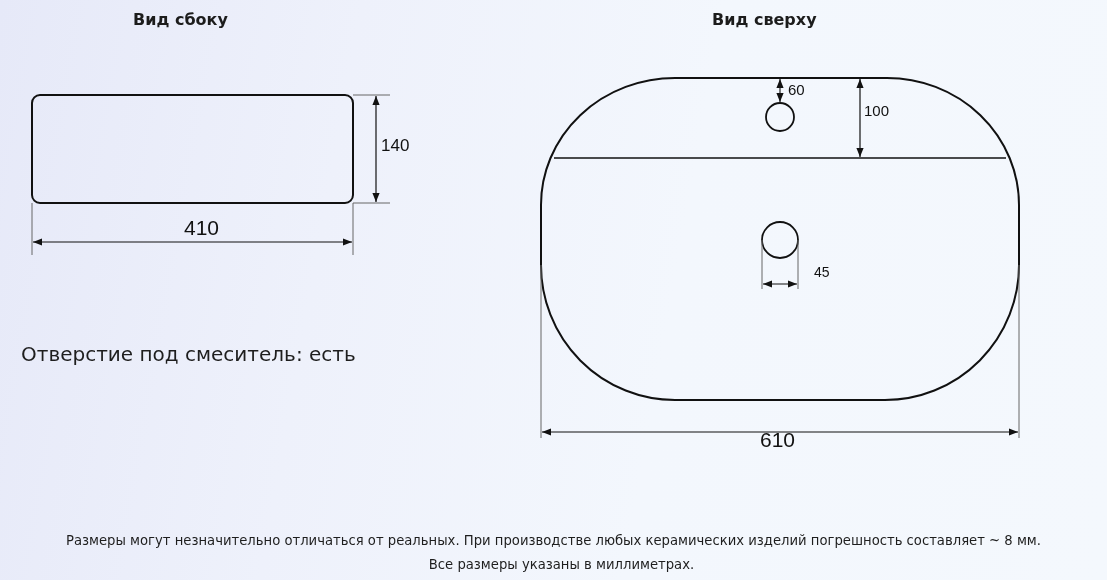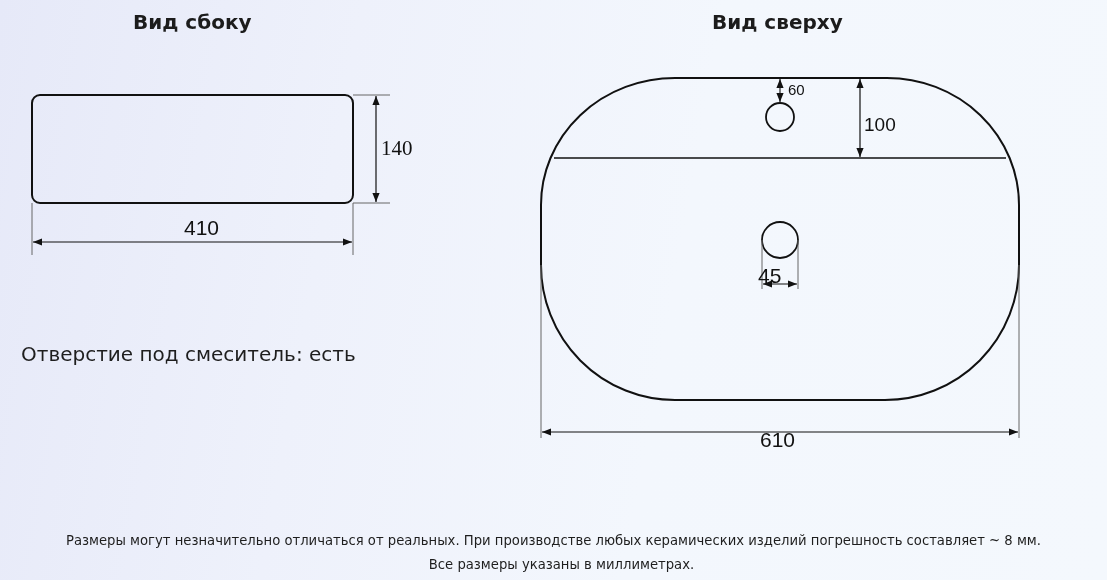--- a/index.html
+++ b/index.html
@@ -2,21 +2,21 @@
 <html><head>
 <meta charset="utf-8">
 <style>
   html, body { margin: 0; padding: 0; }
   body {
     width: 1107px; height: 580px; overflow: hidden; position: relative;
     background: linear-gradient(100deg, #e6e9f8 0%, #eef1fb 30%, #f3f7fd 60%, #f4f8fd 100%);
     font-family: "DejaVu Sans", sans-serif; color: #1a1a1a;
   }
   .abs { position: absolute; }
-  .title { font-weight: bold; font-size: 20px; color: #1c1c1c; white-space: nowrap; }
+  .title { font-weight: bold; font-size: 16px; color: #1c1c1c; white-space: nowrap; }
   .dim { font-family: "Liberation Sans", sans-serif; color: #111; white-space: nowrap; }
   .spec { font-size: 20px; color: #1e1e1e; white-space: nowrap; line-height: 34px; }
   .note { font-size: 13.2px; color: #1e1e1e; white-space: nowrap; width: 1107px; text-align: center; left: 0; }
   svg.drawing { position: absolute; left: 0; top: 0; }
 </style>
 </head>
 <body>
 
 <svg class="drawing" width="1107" height="580" viewBox="0 0 1107 580">
   <defs>
@@ -49,26 +49,26 @@
     <line x1="763" y1="284" x2="797" y2="284" stroke="#111" stroke-width="1.1" marker-start="url(#arr)" marker-end="url(#arr)"></line>
     <line x1="541" y1="265" x2="541" y2="438" stroke="#666" stroke-width="1"></line>
     <line x1="1019" y1="265" x2="1019" y2="438" stroke="#666" stroke-width="1"></line>
     <line x1="542" y1="432" x2="1018" y2="432" stroke="#111" stroke-width="1.2" marker-start="url(#arr)" marker-end="url(#arr)"></line>
   </g>
 </svg>
 
 <div class="abs title" style="left:133px; top:10px;">Вид сбоку</div>
 <div class="abs title" style="left:712px; top:10px;">Вид сверху</div>
 
-<div class="abs dim" style="left:381px; top:136px; font-size:21px;font-family:Liberation Serif, serif;">140</div>
+<div class="abs dim" style="left:381px; top:136px; font-size:17px;">140</div>
 <div class="abs dim" style="left:172px; top:216px; font-size:21px;margin-left:12px;">410</div>
 
 <div class="abs dim" style="left:788px; top:81px; font-size:15px;">60</div>
-<div class="abs dim" style="left:864px; top:114px; font-size:19px;">100</div>
-<div class="abs dim" style="left:758px; top:264px; font-size:21px;">45</div>
+<div class="abs dim" style="left:864px; top:102px; font-size:15px;">100</div>
+<div class="abs dim" style="left:814px; top:264px; font-size:14px;">45</div>
 <div class="abs dim" style="left:760px; top:428px; font-size:21px;">610</div>
 
 <div class="abs" style="left:21px; top:337px;">
   <div class="spec">Отверстие под смеситель: есть</div>
 </div>
 
 <div class="abs note" style="top:533px;">Размеры могут незначительно отличаться от реальных. При производстве любых керамических изделий погрешность составляет ~ 8 мм.</div>
 <div class="abs note" style="top:557px;padding-left:8px;">Все размеры указаны в миллиметрах.</div>
 
 </body></html>

